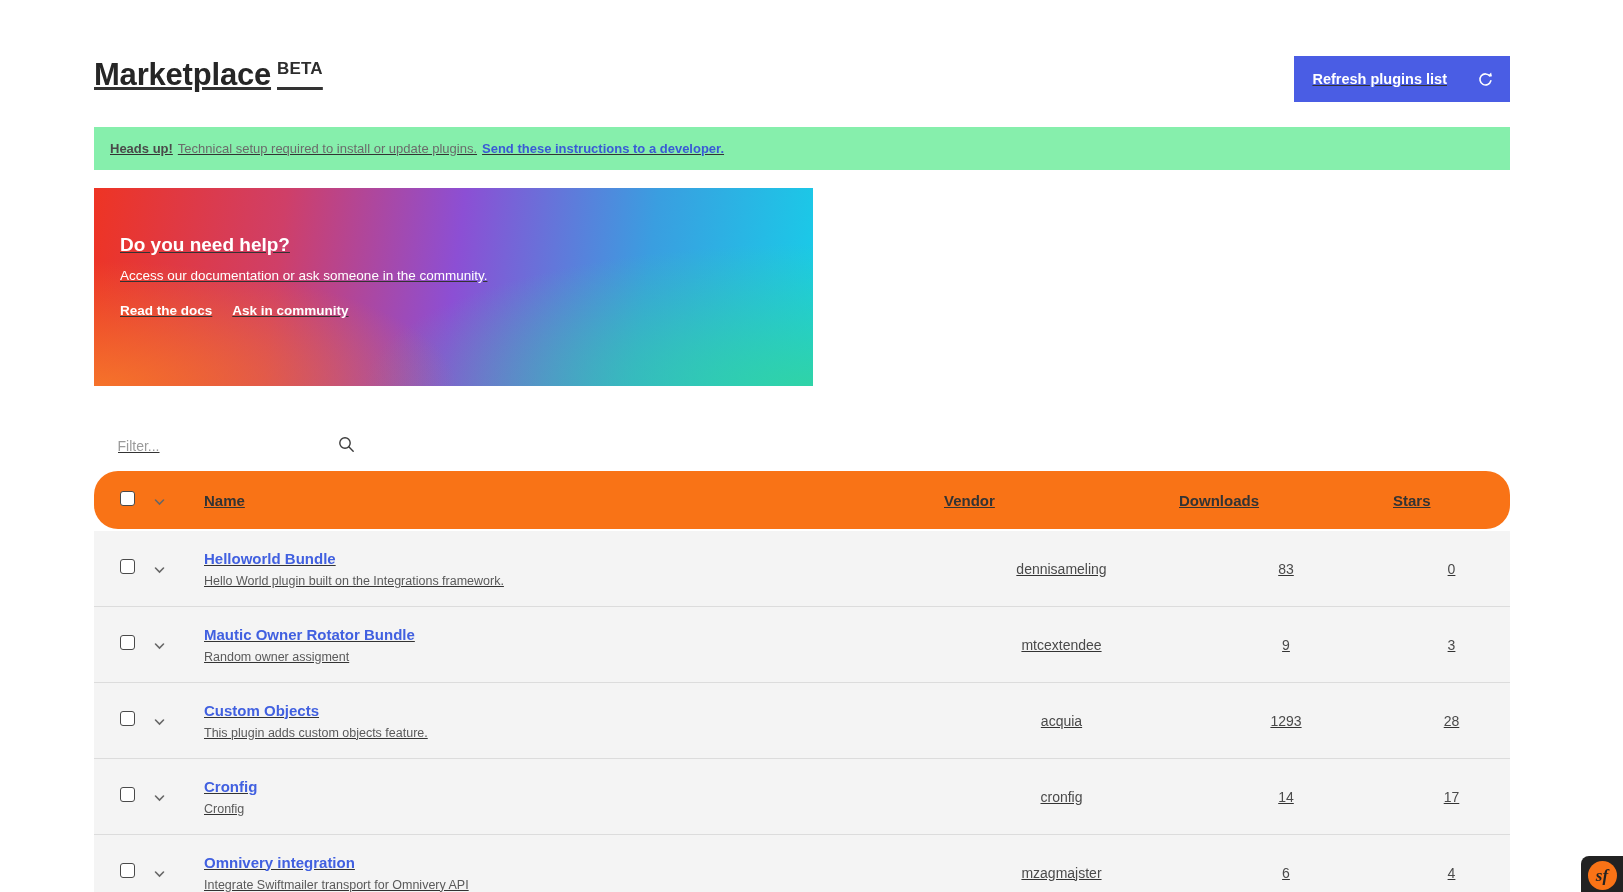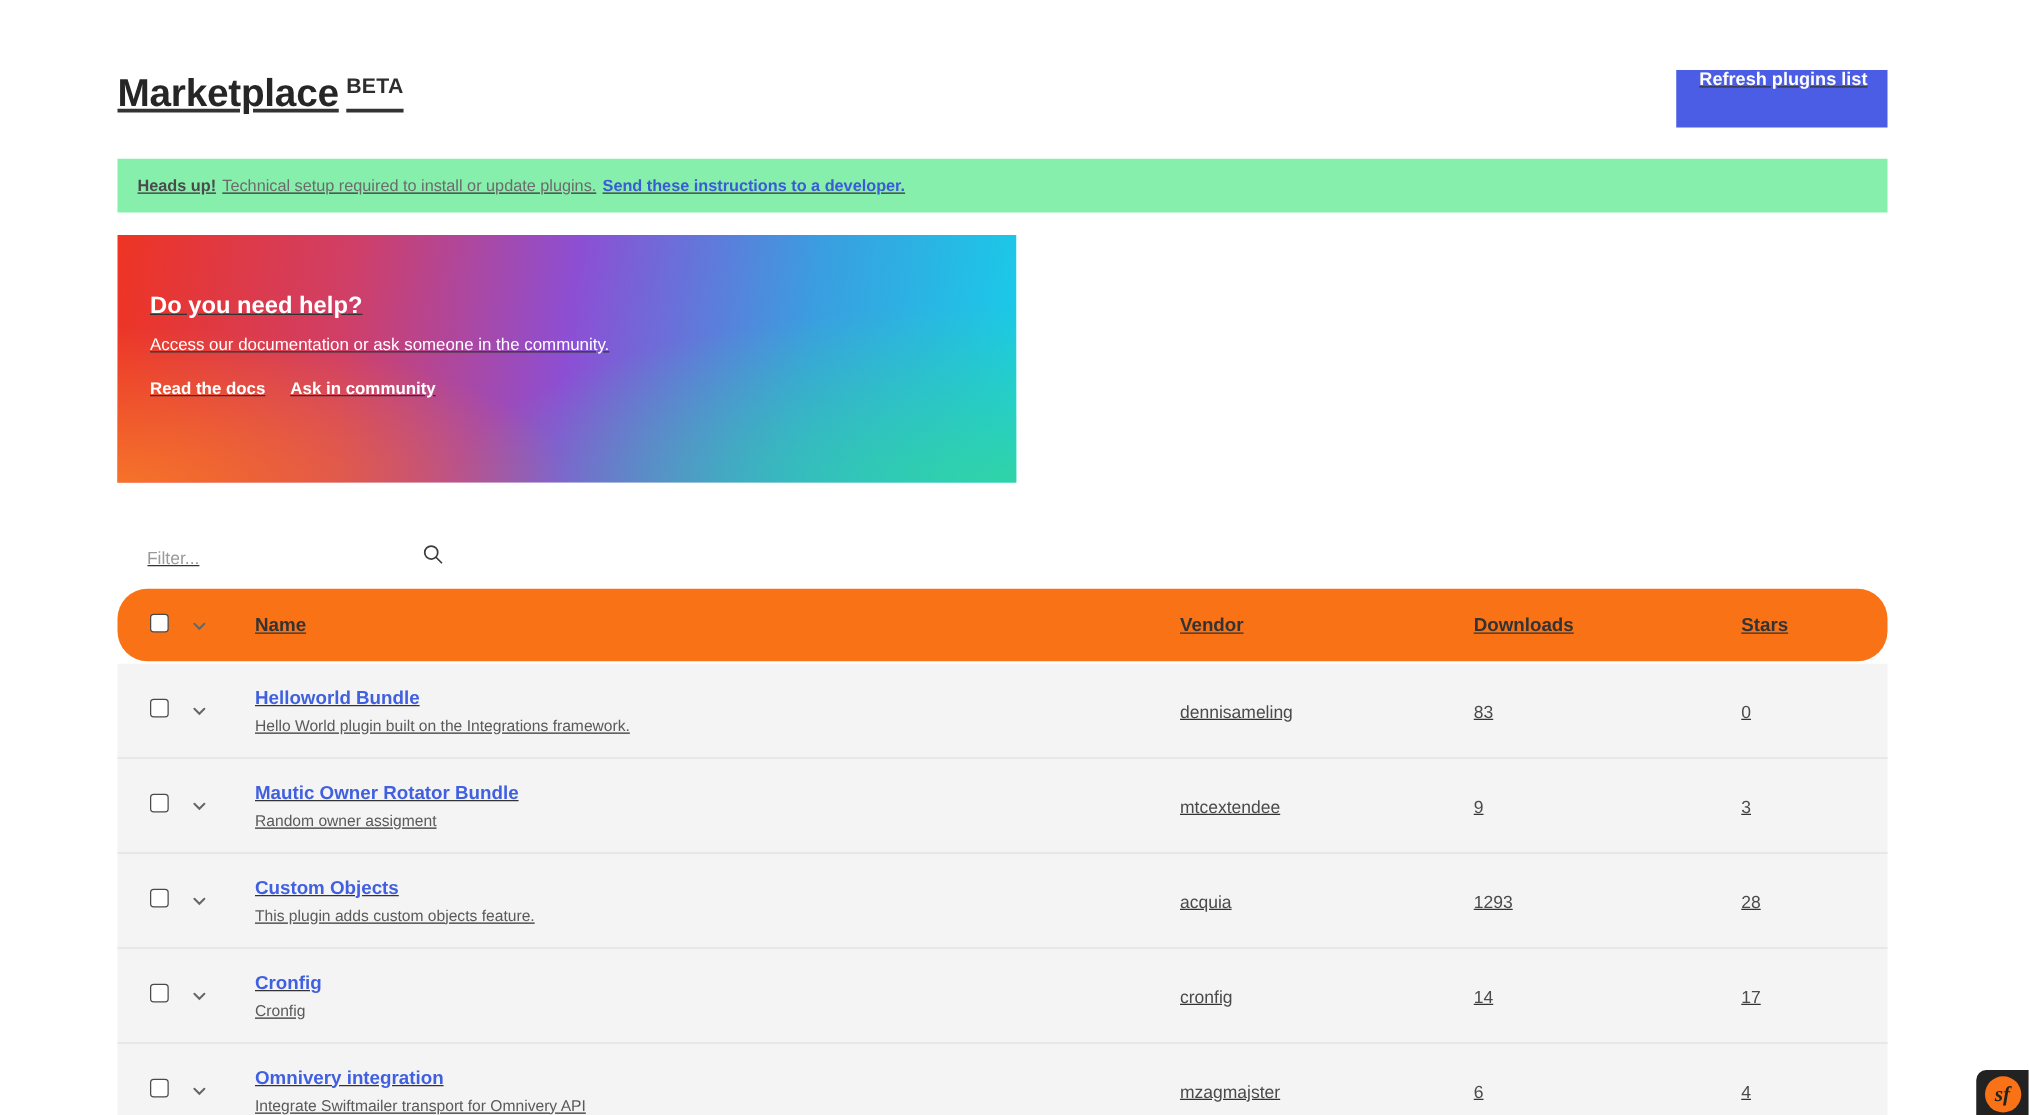--- a/index.html
+++ b/index.html
@@ -12,21 +12,21 @@
   .page { margin-left: 94px; width: 1416px; position: relative; text-decoration: underline; }
 
   
   .topbar { display: flex; justify-content: space-between; align-items: flex-start; padding-top: 56px; }
   .page-title { font-size: 31px; font-weight: 600; color: #262626; letter-spacing: -0.2px; line-height: 1.2; }
   .page-title sup { font-size: 17px; font-weight: 600; color: #2d2d2d; vertical-align: super; margin-left: 6px; letter-spacing: 0.2px; }
   .btn-primary {
     background: #4a5de4; color: #fff; border: none; cursor: pointer;
     height: 46px; padding: 0 16px 0 18px; font-size: 14.5px; font-weight: 600;
     font-family: "Liberation Sans", sans-serif;
-    display: flex; align-items: flex-end; gap: 30px; flex-direction: column;
+    display: flex; align-items: center; gap: 30px;
   }
   .btn-primary svg { display: block; }
 
   
   .alert {
     margin-top: 25px; background: #86efac; height: 43px;
     display: flex; align-items: center; gap: 5px; padding: 0 16px;
     font-size: 13px; color: #6b6b6b;
   }
   .alert strong { color: #4a4a4a; font-weight: 700; }
@@ -71,21 +71,21 @@
   .row.partial { height: 19px; border-bottom: none; }
   .cell-cb { padding-left: 26px; }
   .checkbox {
     display: inline-block; width: 15px; height: 15px; background: #fff;
     border: 1.5px solid #4a4a4a; border-radius: 3px; cursor: pointer;
   }
   .caret { display: inline-flex; cursor: pointer; }
   .name-cell { display: flex; flex-direction: column; justify-content: center; gap: 7px; }
   .plugin-link { color: #4160e0; font-size: 15px; font-weight: 700; text-decoration: none; cursor: pointer; }
   .plugin-desc { font-size: 12.5px; color: #5a5a5a; }
-  .meta-cell { font-size: 14px; color: #4a4a4a; }
+  .meta-cell { font-size: 14px; color: #4a4a4a; text-align: center; }
 
   
   .sf-toolbar {
     position: absolute; right: 0; bottom: -6px; width: 42px; height: 42px;
     background: #222222; border-top-left-radius: 8px;
     display: flex; align-items: flex-start; justify-content: center; padding-top: 5px; cursor: pointer;
   }
   .sf-circle {
     width: 29px; height: 29px; border-radius: 50%; background: #f97316; color: #222;
     font-family: "Liberation Serif", serif; font-style: italic; font-weight: 700; font-size: 17px;

